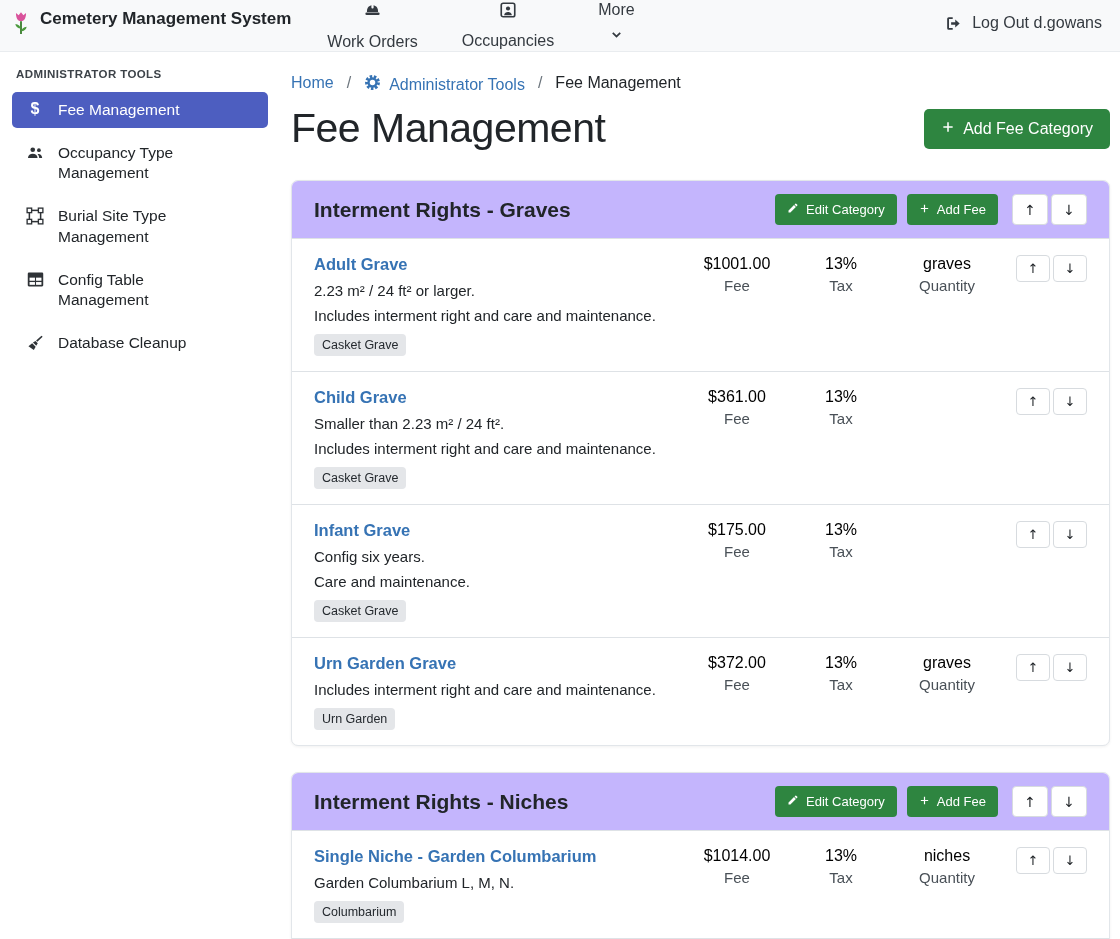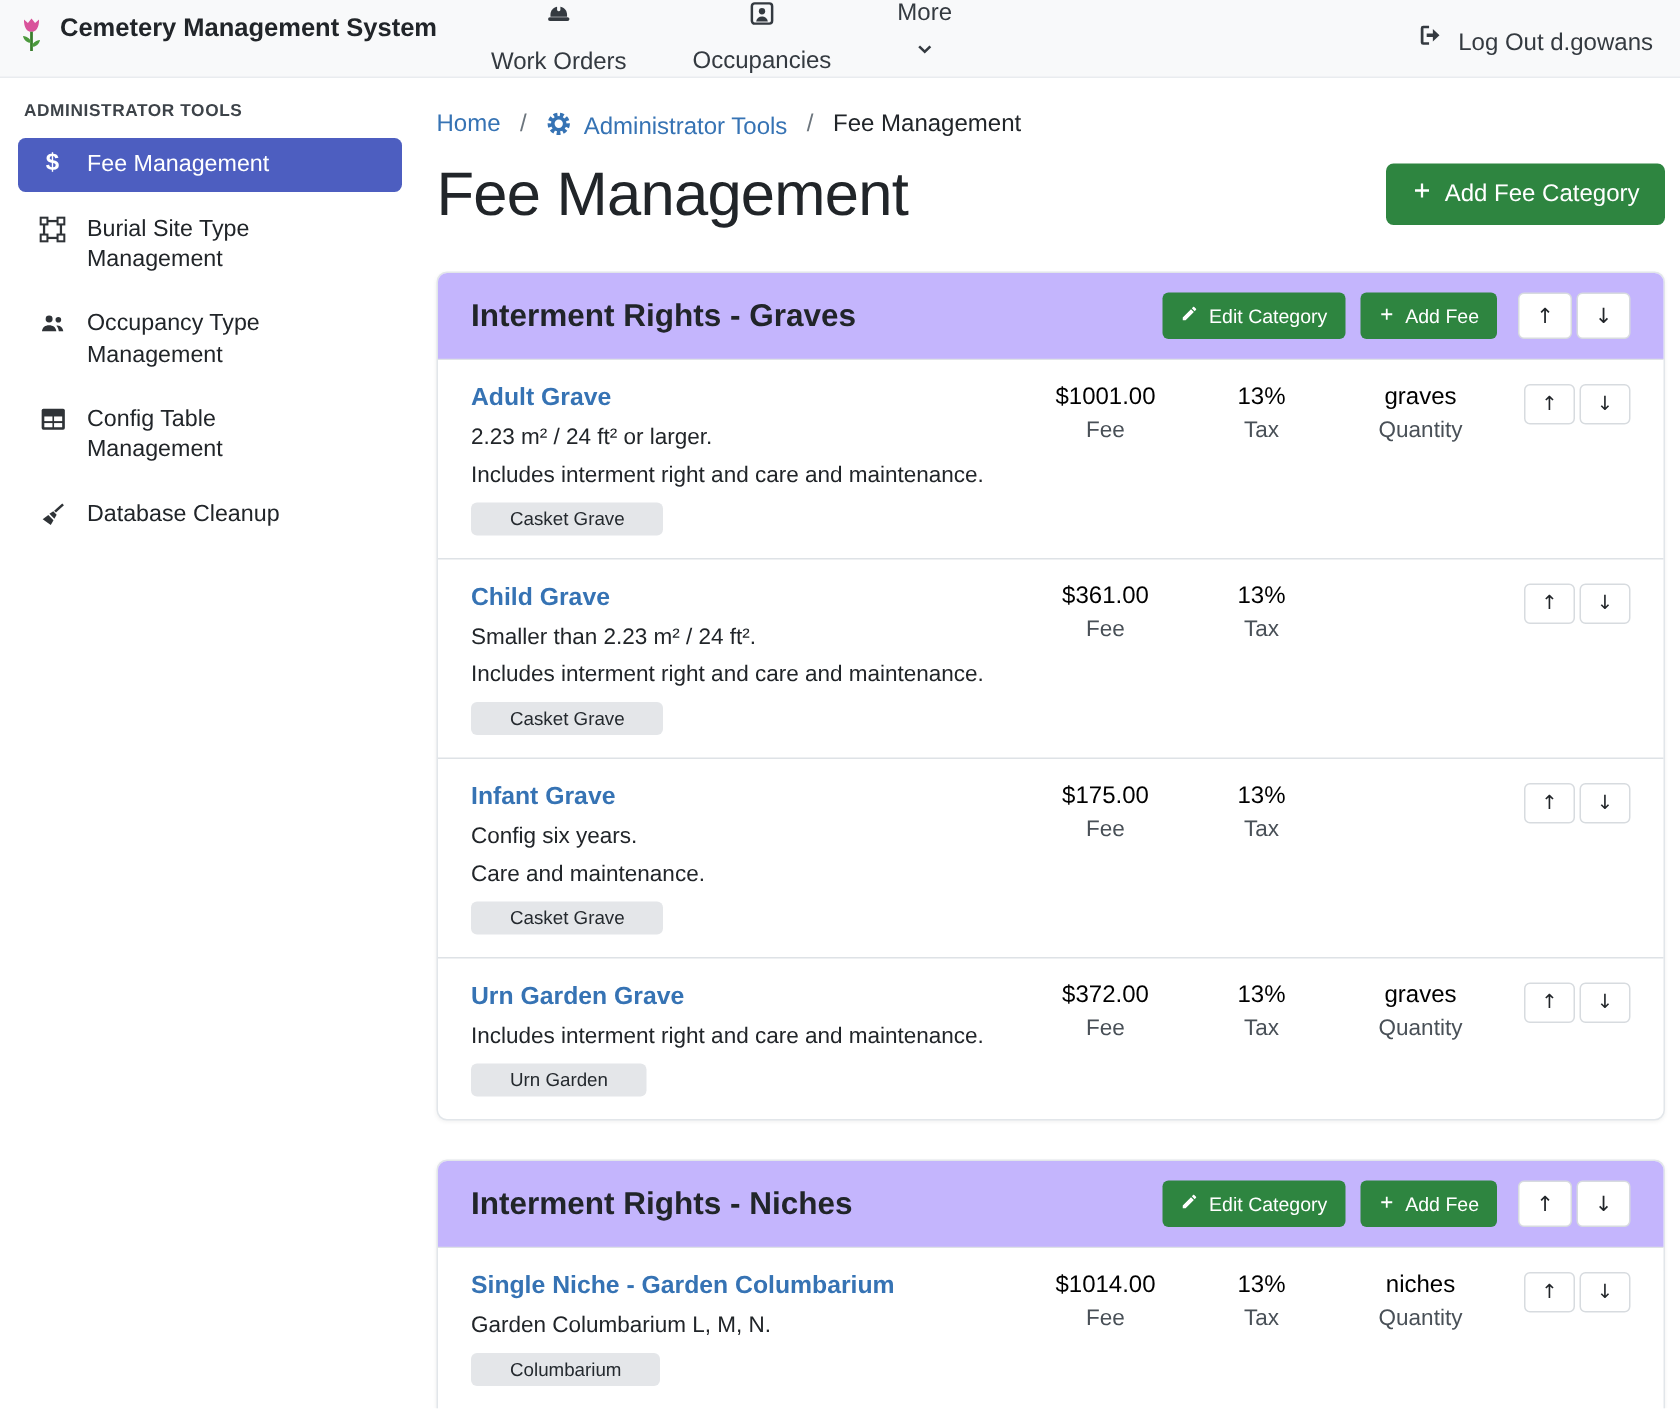--- a/index.html
+++ b/index.html
@@ -6,21 +6,21 @@
   html,body { width:1120px; height:939px; overflow:hidden; background:#fff;
     font-family:"Liberation Sans","DejaVu Sans",sans-serif; color:#212529; }
 
   
   .navbar { height:52px; background:#f8f9fa; border-bottom:1px solid #e9ecef;
     display:flex; align-items:center; padding:0 18px 0 10px; }
   .brand { display:flex; align-items:flex-start; gap:8px; font-size:17px; font-weight:700; color:#212529; }
   .nav-links { display:flex; gap:44px; margin-left:36px; }
   .nav-link { display:flex; align-items:center; gap:9px; font-size:16px; color:#343a40; cursor:pointer;flex-direction:column; }
   .nav-link svg { flex:none; }
-  .logout { margin-left:auto; display:flex; align-items:flex-end; gap:9px; font-size:16px; color:#343a40; cursor:pointer; }
+  .logout { margin-left:auto; display:flex; align-items:flex-start; gap:9px; font-size:16px; color:#343a40; cursor:pointer; }
 
   
   .app { display:flex; height:887px; }
   .sidebar { width:280px; flex:none; padding:16px 12px 0; }
   .sidebar-header { font-size:11.5px; font-weight:700; letter-spacing:.4px; color:#3d4349; margin:0 4px 12px; }
   .side-item { display:flex; align-items:flex-start; gap:12px; padding:8px 12px; border-radius:5px;
     font-size:15.5px; color:#212529; cursor:pointer; margin-bottom:7px; line-height:1.3; }
   .side-item .s-icon { width:22px; flex:none; display:flex; justify-content:center; margin-top:1px; }
   .side-item.active { background:#4d5ec0; color:#fff; font-weight:400; }
   .side-item.active .s-icon { color:#fff; }
@@ -56,21 +56,21 @@
     display:flex; align-items:center; justify-content:center; font-size:14px; color:#212529; cursor:pointer;
     font-family:"DejaVu Sans",sans-serif; }
   .btn-arrow.small { width:34px; height:27px; font-size:13px; }
 
   .fee-row { display:grid; grid-template-columns:1fr 108px 100px 112px 84px;
     padding:16px 22px 15px; align-items:start; border-top:1px solid #dee2e6; }
   .fee-row.first { border-top:none; }
   .fee-name { font-size:16.5px; font-weight:600; color:#3673b4; text-decoration:none; cursor:pointer; display:inline-block; }
   .fee-desc { font-size:15px; margin-top:8px; color:#212529; }
   .badge { display:inline-block; background:#e4e6e9; color:#24292e; font-size:12.5px;
-    padding:4px 26px; border-radius:4px; margin-top:10px; }
+    padding:4px 8px; border-radius:4px; margin-top:10px; }
   .stat { text-align:center; }
   .stat .v { font-size:16px; color:#000000; }
   .stat .l { font-size:15px; color:#495057; margin-top:4px; }
   .row-arrows { display:flex; gap:3px; justify-content:flex-end; }
 </style>
 </head>
 <body>
 
 <div class="navbar">
   <div class="brand">
@@ -132,41 +132,41 @@
 
     <div class="side-item active">
       <span class="s-icon">
           <span class="dollar-glyph">$</span>
         </span>
       <span class="lbl">Fee Management</span>
     </div>
 
     <div class="side-item">
       <span class="s-icon">
+        <svg width="20" height="18" viewBox="0 0 24 24" fill="#2f3337">
+          <circle cx="9" cy="7.6" r="3.1"></circle>
+          <path d="M2.6 18.5c.4-3.6 2.9-5.4 6.4-5.4s6 1.8 6.4 5.4z"></path>
+          <circle cx="17.2" cy="8.2" r="2.5"></circle>
+          <path d="M16.6 13.3c2.8.3 4.6 1.9 5 5.2h-4c-.2-2.1-.9-3.9-2.2-5z"></path>
+        </svg>
+      </span>
+      <span class="lbl">Occupancy Type Management</span>
+    </div>
+
+    <div class="side-item">
+      <span class="s-icon">
         <svg width="18" height="18" viewBox="0 0 24 24">
           <rect x="4.5" y="4.5" width="15" height="15" fill="none" stroke="#2f3337" stroke-width="2"></rect>
           <rect x="1.5" y="1.5" width="6" height="6" fill="#fff" stroke="#2f3337" stroke-width="1.8"></rect>
           <rect x="16.5" y="1.5" width="6" height="6" fill="#fff" stroke="#2f3337" stroke-width="1.8"></rect>
           <rect x="1.5" y="16.5" width="6" height="6" fill="#fff" stroke="#2f3337" stroke-width="1.8"></rect>
           <rect x="16.5" y="16.5" width="6" height="6" fill="#fff" stroke="#2f3337" stroke-width="1.8"></rect>
         </svg>
       </span>
       <span class="lbl">Burial Site Type Management</span>
-    </div>
-
-    <div class="side-item">
-      <span class="s-icon">
-        <svg width="20" height="18" viewBox="0 0 24 24" fill="#2f3337">
-          <circle cx="9" cy="7.6" r="3.1"></circle>
-          <path d="M2.6 18.5c.4-3.6 2.9-5.4 6.4-5.4s6 1.8 6.4 5.4z"></path>
-          <circle cx="17.2" cy="8.2" r="2.5"></circle>
-          <path d="M16.6 13.3c2.8.3 4.6 1.9 5 5.2h-4c-.2-2.1-.9-3.9-2.2-5z"></path>
-        </svg>
-      </span>
-      <span class="lbl">Occupancy Type Management</span>
     </div>
 
     <div class="side-item">
       <span class="s-icon">
         <svg width="19" height="17" viewBox="0 0 24 22" fill="#2f3337">
           <rect x="2" y="2" width="20" height="18" rx="1.5"></rect>
           <rect x="4.3" y="8.6" width="7" height="4" fill="#fff"></rect>
           <rect x="12.7" y="8.6" width="7" height="4" fill="#fff"></rect>
           <rect x="4.3" y="14.3" width="7" height="3.6" fill="#fff"></rect>
           <rect x="12.7" y="14.3" width="7" height="3.6" fill="#fff"></rect>

